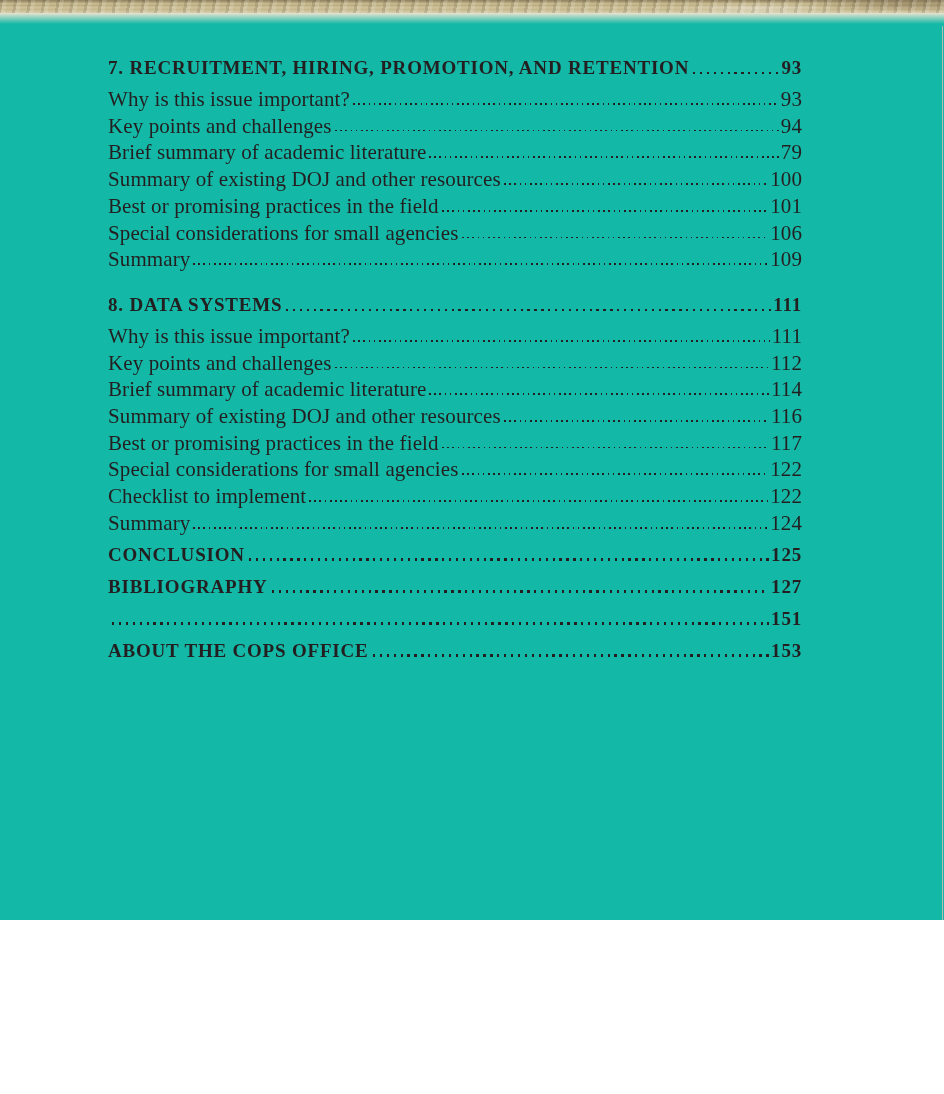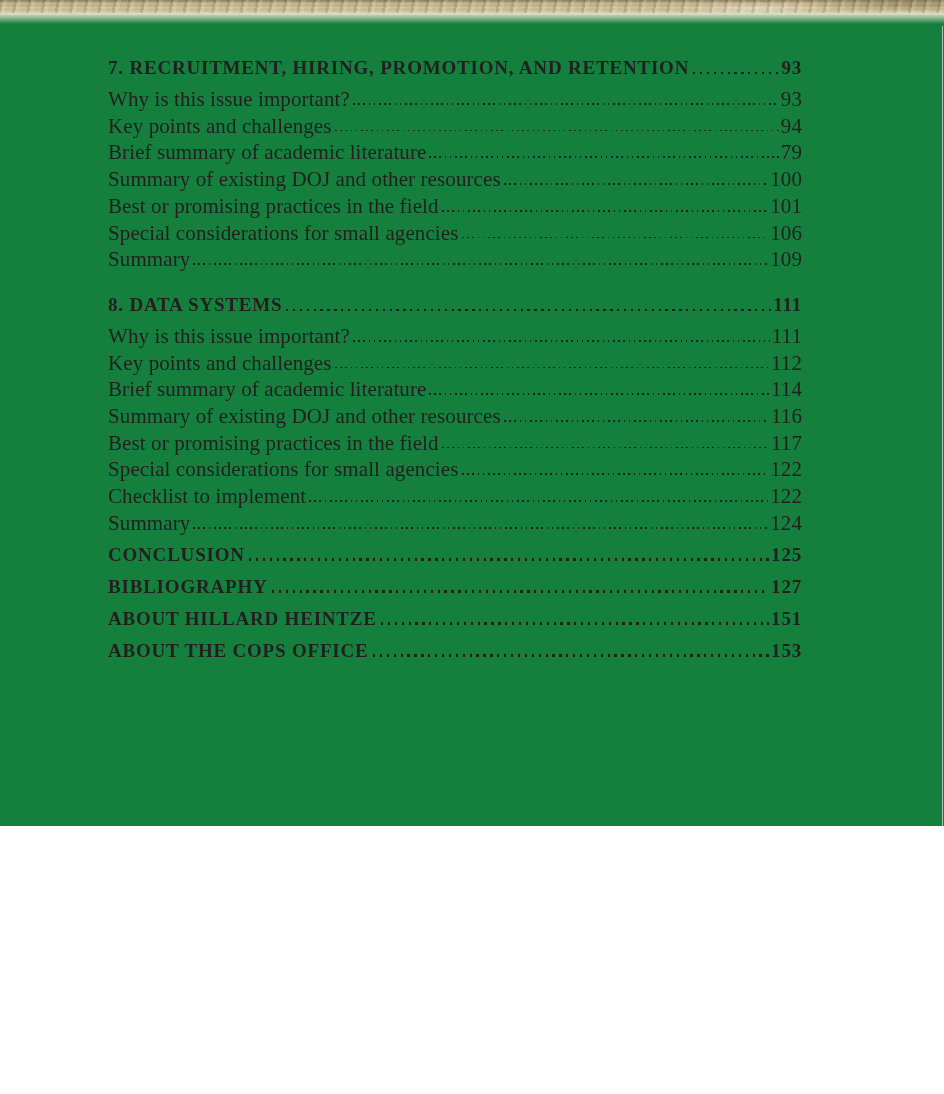--- a/index.html
+++ b/index.html
@@ -3,22 +3,22 @@
 <meta charset="utf-8">
 <style>
   html, body {
     margin: 0;
     padding: 0;
     background: #ffffff;
   }
   .screen {
     position: relative;
     width: 944px;
-    height: 826px;
-    background: #15803d;
+    height: 920px;
+    background: #14b8a6;
     overflow: hidden;
     font-family: "Liberation Serif", "DejaVu Serif", serif;
     color: #231f20;
   }
 
   
   .top-strip {
     position: absolute;
     top: 0; left: 0; right: 0;
     height: 13px;
@@ -221,21 +221,20 @@
       <section class="section standalone">
     <div class="row heading">
       <span class="label">BIBLIOGRAPHY</span>
       <span class="leader"></span>
       <span class="pagenum">127</span>
     </div>
 
   </section>
       <section class="section standalone">
     <div class="row heading">
-      <span class="label">ABOUT HILLARD HEINTZE</span>
       <span class="leader"></span>
       <span class="pagenum">151</span>
     </div>
 
   </section>
       <section class="section standalone">
     <div class="row heading">
       <span class="label">ABOUT THE COPS OFFICE</span>
       <span class="leader"></span>
       <span class="pagenum">153</span>

